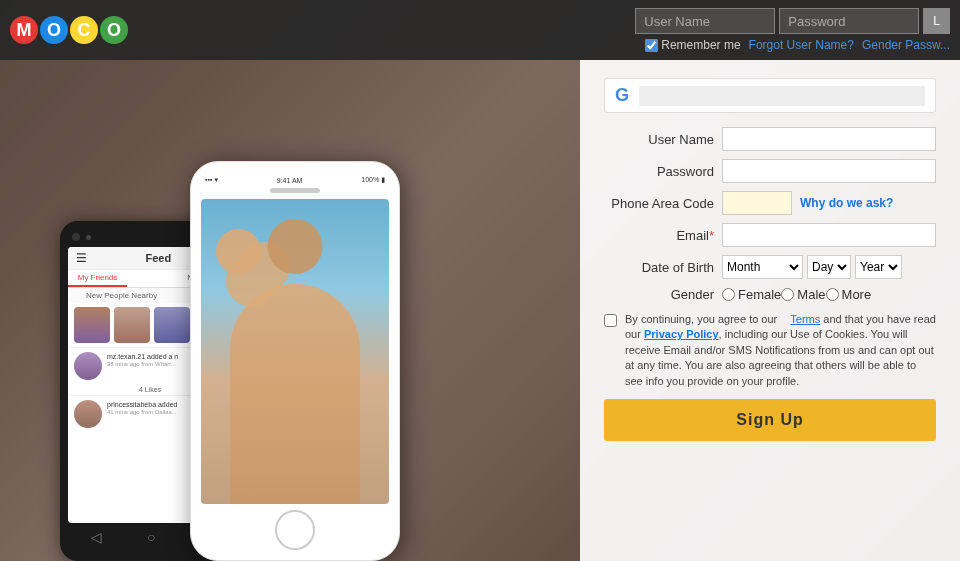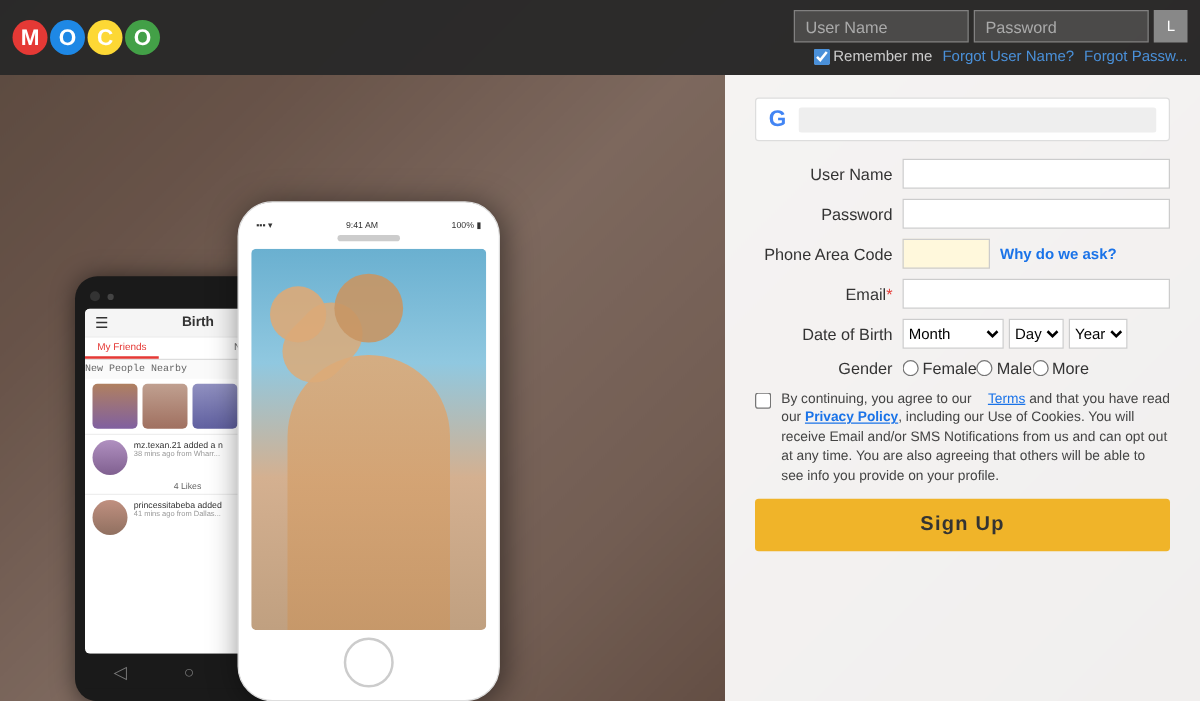--- a/index.html
+++ b/index.html
@@ -172,23 +172,22 @@
       color: #666;
       border-bottom: 2px solid transparent;
     }
     .android-tab.active {
       color: #e53935;
       border-bottom-color: #e53935;
     }
     .android-section-title {
       font-size: 8px;
       color: #666;
-      padding: 3px 0;
+      padding: 3px 18px;
       background: #fafafa;
-      font-family: Liberation Mono, monospace;
     }
     .android-people-row {
       display: flex;
       gap: 4px;
       padding: 4px 6px;
     }
     .android-avatar {
       width: 36px; height: 36px;
       border-radius: 4px;
       background: #c0a090;
@@ -424,38 +423,38 @@
       <input class="header-input" type="text" placeholder="User Name" style="">
       <input class="header-input" type="password" placeholder="Password" style="">
       <button class="header-login-btn">L</button>
     </div>
     <div class="header-options">
       <label class="header-checkbox">
         <input type="checkbox" checked="" style="">
         <span>Remember me</span>
       </label>
       <a href="#" style="color:#4a90d9;font-size:12px;text-decoration:none;">Forgot User Name?</a>
-      <a href="#" style="color:#4a90d9;font-size:12px;text-decoration:none;">Forgot Passw...</a>
+      <a href="#" style="color:#4a90d9;font-size:12px;text-decoration:none;">Gender Passw...</a>
     </div>
   </div>
 </div>
 
 <div class="main">
 
   <div class="phones-area">
 
     <div class="phone-android">
       <div class="android-camera">
         <div class="android-dot2"></div>
         <div class="android-dot"></div>
       </div>
       <div class="android-screen">
         <div class="android-nav-bar">
           <span class="hamburger">☰</span>
-          <span class="feed-title">Birth</span>
+          <span class="feed-title">Feed</span>
         </div>
         <div class="android-tabs">
           <div class="android-tab active">My Friends</div>
           <div class="android-tab">Near Me</div>
         </div>
         <div class="android-section-title">New People Nearby</div>
         <div class="android-people-row">
           <div class="android-avatar" style="background:linear-gradient(180deg,#b08060,#8060a0);"></div>
           <div class="android-avatar" style="background:linear-gradient(180deg,#c0a090,#a07060);"></div>
           <div class="android-avatar" style="background:linear-gradient(180deg,#9090c0,#6060a0);"></div>

